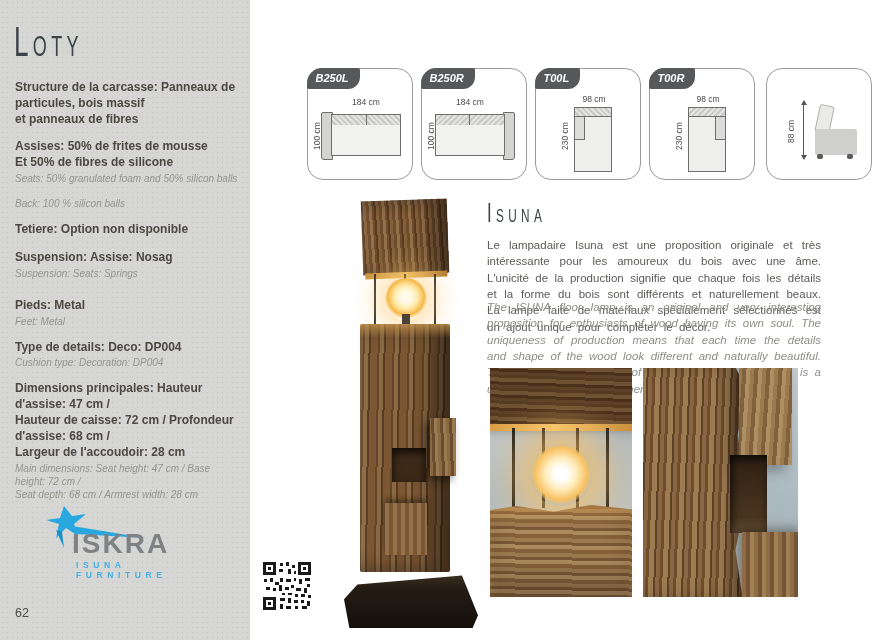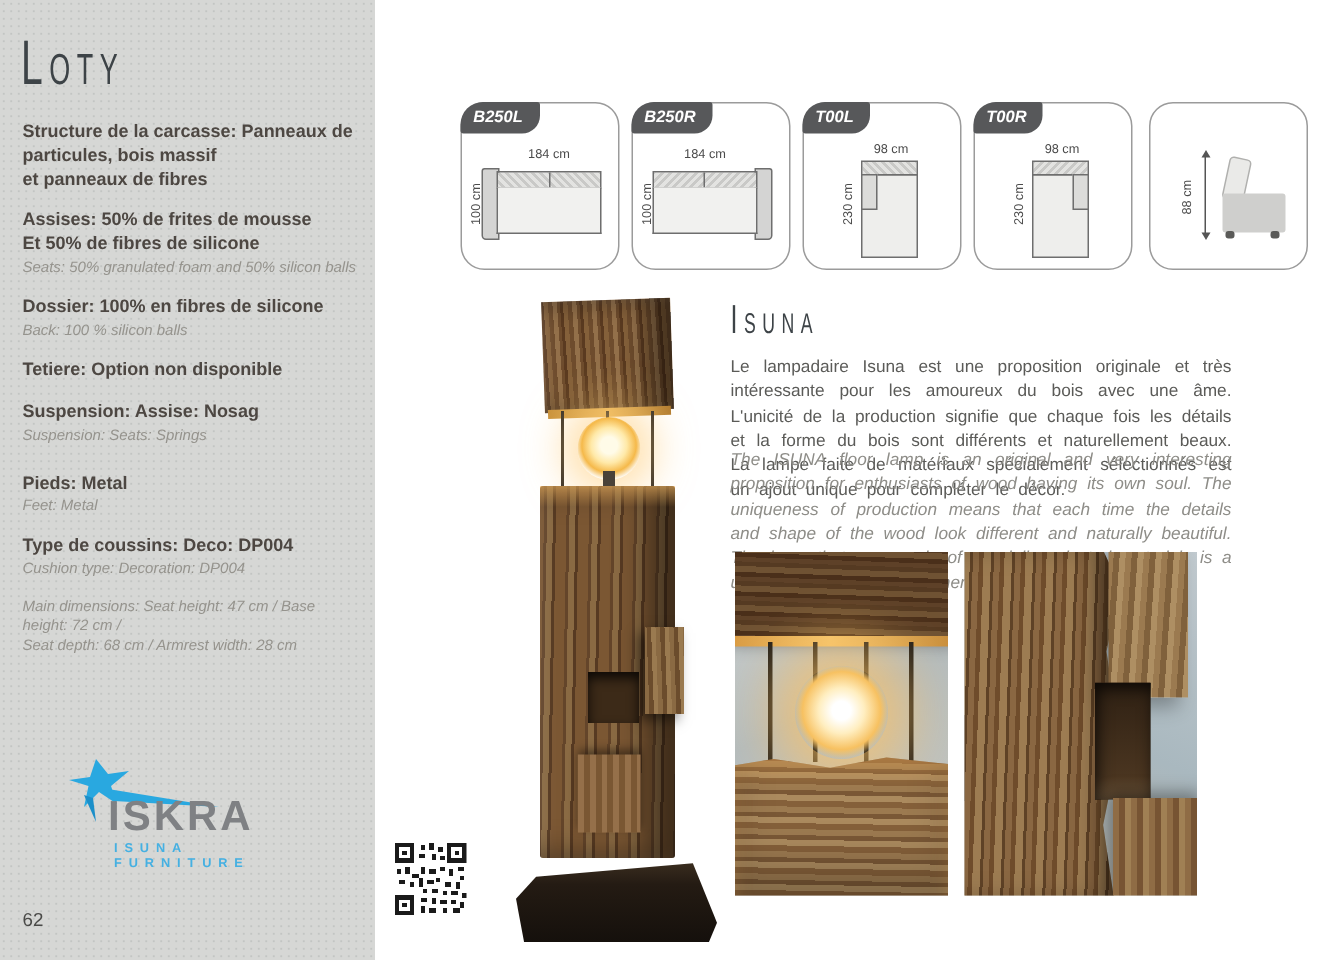--- a/index.html
+++ b/index.html
@@ -156,39 +156,41 @@
       <div class="spec">
         <div class="fr">Structure de la carcasse:  Panneaux de particules, bois massif
 et panneaux de fibres</div>
       </div>
       <div class="spec">
         <div class="fr">Assises: 50% de frites de mousse
 Et 50% de fibres de silicone</div>
         <div class="en">Seats: 50% granulated foam and 50% silicon balls</div>
       </div>
       <div class="spec">
-        <div class="fr">Dossier: 100% en fibres de silicone</div>
         <div class="en">Back: 100 % silicon balls</div>
       </div>
       <div class="spec">
         <div class="fr">Tetiere: Option non disponible</div>
       </div>
       <div class="spec gap">
         <div class="fr">Suspension: Assise:  Nosag</div>
         <div class="en">Suspension: Seats: Springs</div>
       </div>
       <div class="spec">
         <div class="fr">Pieds: Metal</div>
         <div class="en">Feet: Metal</div>
       </div>
       <div class="spec">
-        <div class="fr">Type de coussins: Deco: DP004</div>
+        <div class="fr">Type de details: Deco: DP004</div>
         <div class="en">Cushion type: Decoration: DP004</div>
       </div>
       <div class="spec">
+        <div class="fr">Dimensions principales: Hauteur d'assise: 47 cm /
+Hauteur de caisse: 72 cm / Profondeur d'assise: 68 cm /
+Largeur de l'accoudoir: 28 cm</div>
         <div class="en">Main dimensions: Seat height: 47 cm / Base height: 72 cm /
  Seat depth: 68 cm / Armrest width: 28 cm</div>
       </div>
     </div>
 
     <div class="logo">
       <svg class="logo-star" width="120" height="46" viewBox="0 0 120 46">
         <polygon points="22,2 30,12 44,10 32,20 36,32 24,24 14,34 17,20 4,16 18,14" fill="#29a8e0"></polygon>
         <polygon points="30,22 104,34 34,30" fill="#29a8e0"></polygon>
         <polygon points="14,26 22,44 20,28" fill="#1b8fc9"></polygon>

